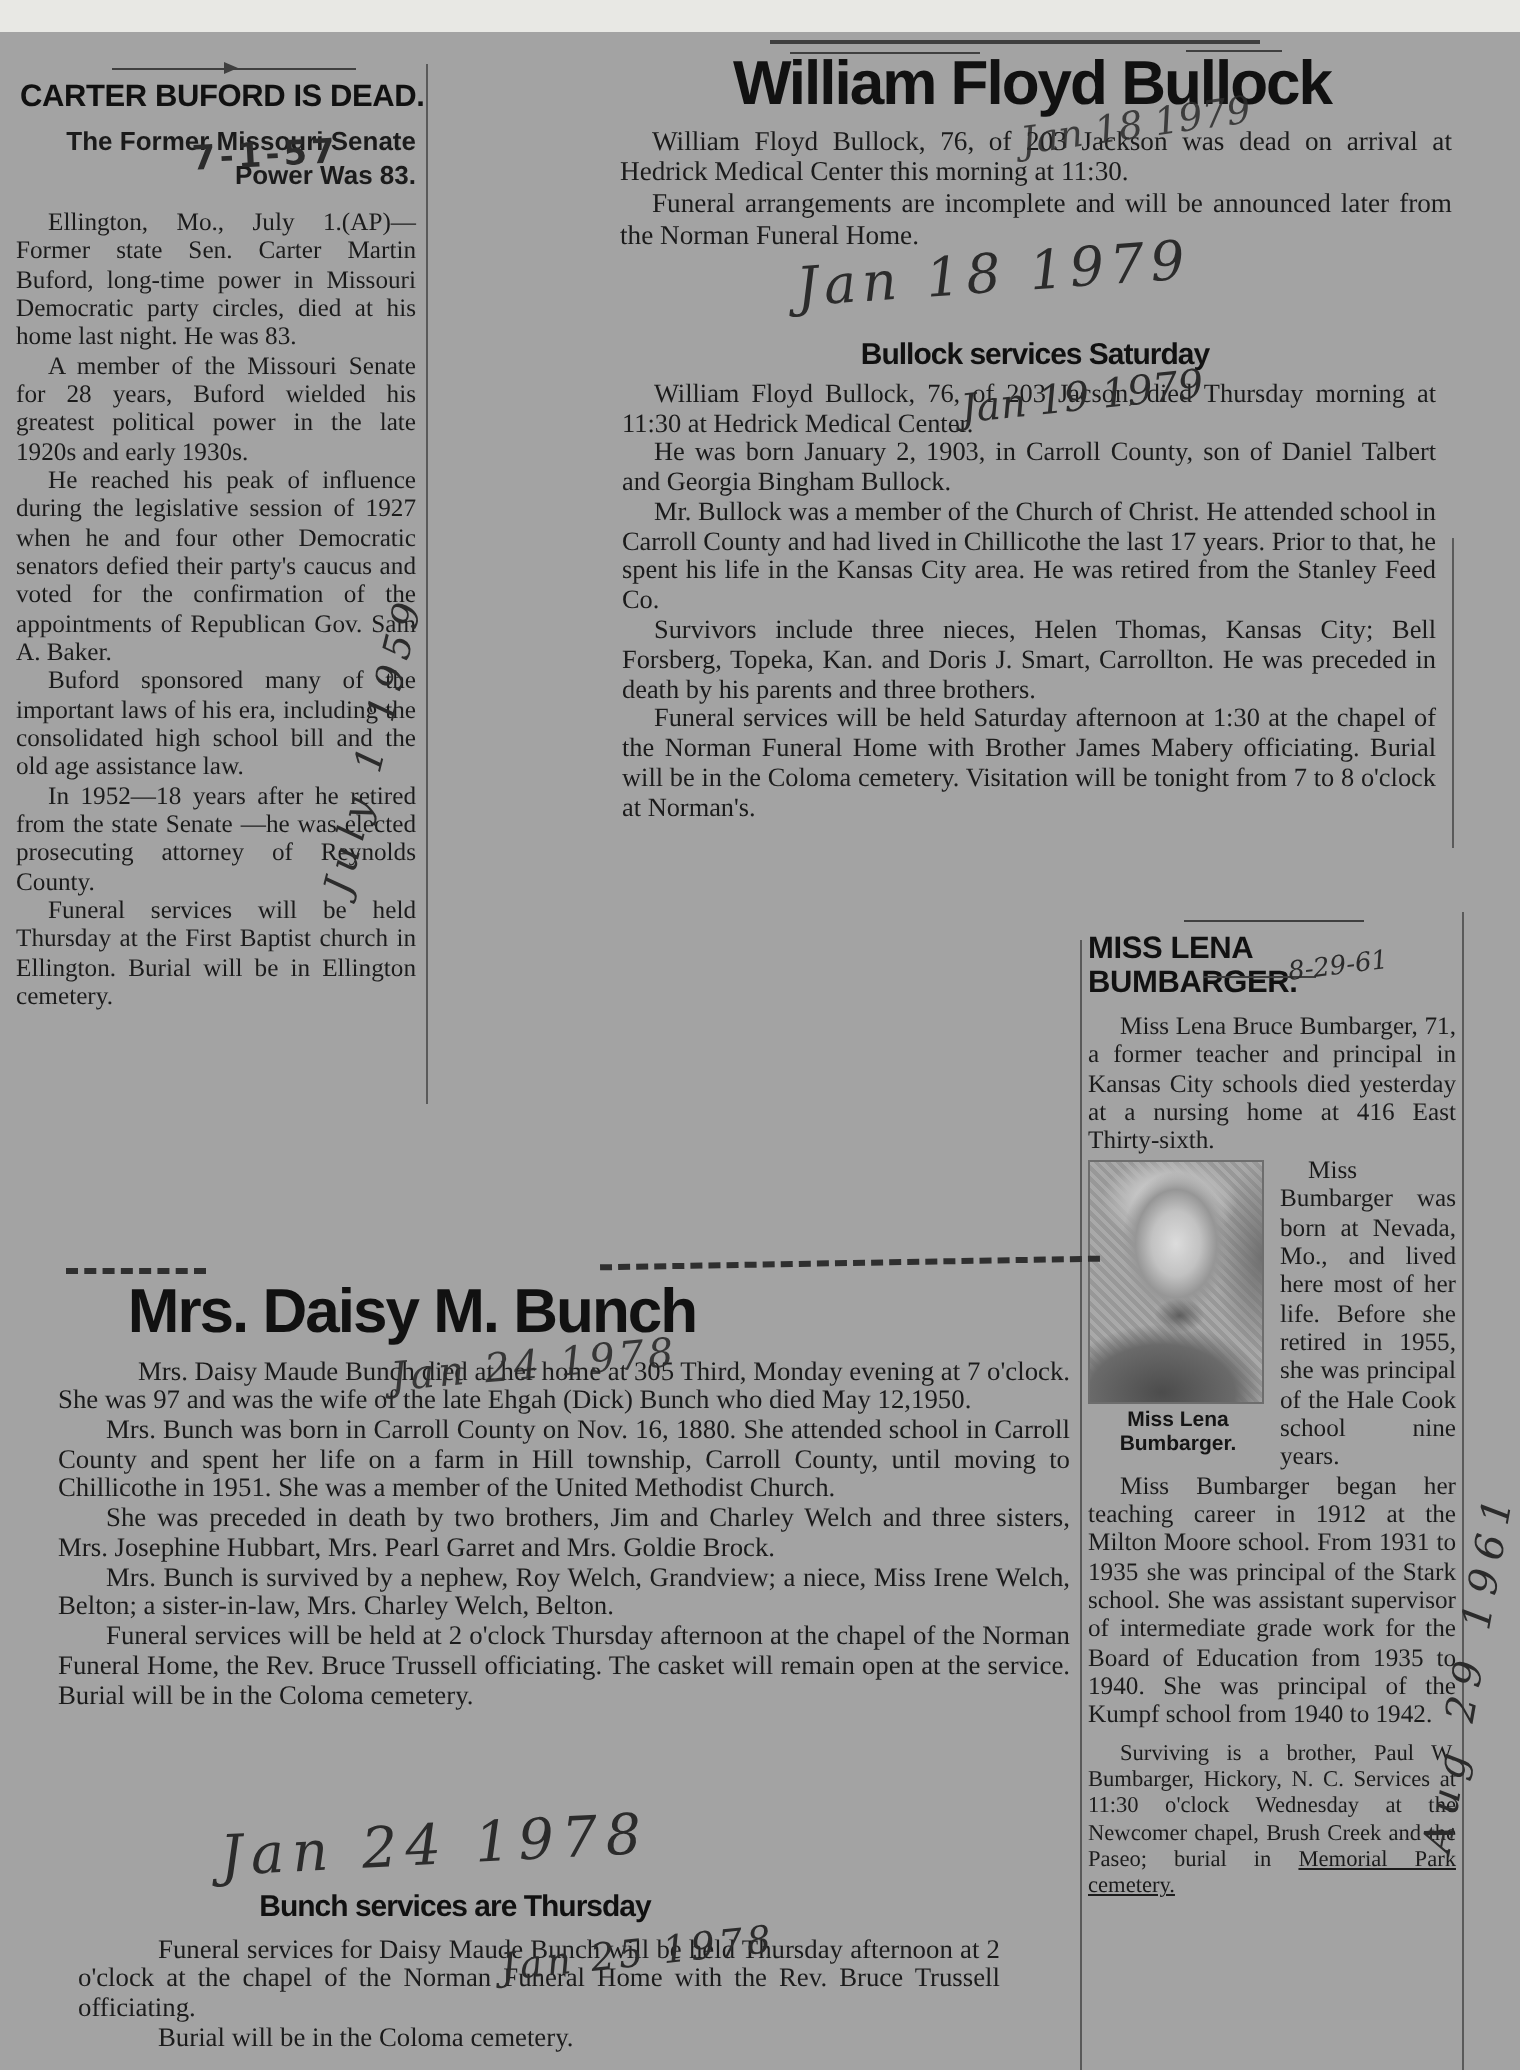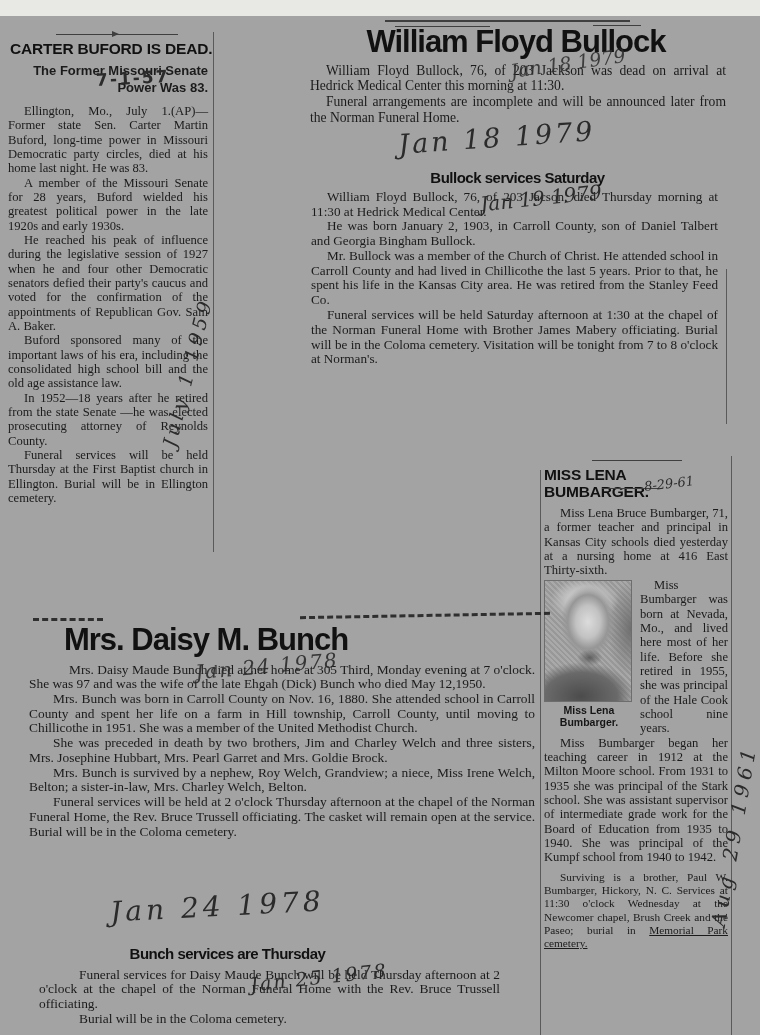--- a/index.html
+++ b/index.html
@@ -94,21 +94,22 @@
   </section>
 
   <div class="hand" style="left:398px;top:106px;font-size:27px;letter-spacing:3px;transform:rotate(-4deg);">Jan 18 1979</div>
 
   <section class="clip" style="left:305px;top:148px;width:425px;height:272px;">
     <h2 class="head head-md" style="margin-top:6px;">Bullock services Saturday</h2>
     <div class="hand" style="left:175px;top:22px;font-size:20px;transform:rotate(-6deg);">Jan 19 1979</div>
     <div class="txt-services" style="margin-top:4px;padding:0 12px 0 6px;">
       <p>William Floyd Bullock, 76, of 203 Jacson, died Thursday morning at 11:30 at Hedrick Medical Center.</p>
       <p>He was born January 2, 1903, in Carroll County, son of Daniel Talbert and Georgia Bingham Bullock.</p>
-      <p>Mr. Bullock was a member of the Church of Christ. He attended school in Carroll County and had lived in Chillicothe the last 5 years. Prior to that, he spent his life in the Kansas City area. He was retired from the Stanley Feed Co.</p>
+      <p>Mr. Bullock was a member of the Church of Christ. He attended school in Carroll County and had lived in Chillicothe the last 17 years. Prior to that, he spent his life in the Kansas City area. He was retired from the Stanley Feed Co.</p>
+      <p>Survivors include three nieces, Helen Thomas, Kansas City; Bell Forsberg, Topeka, Kan. and Doris J. Smart, Carrollton. He was preceded in death by his parents and three brothers.</p>
       <p>Funeral services will be held Saturday afternoon at 1:30 at the chapel of the Norman Funeral Home with Brother James Mabery officiating. Burial will be in the Coloma cemetery. Visitation will be tonight from 7 to 8 o'clock at Norman's.</p>
     </div>
     <div class="vline" style="right:3px;top:105px;height:155px;"></div>
   </section>
 
   <section class="clip" style="left:540px;top:438px;width:192px;height:597px;">
     <div class="vline" style="left:0;top:16px;height:578px;"></div>
     <div class="vline" style="right:0;top:2px;height:593px;"></div>
     <div class="hline" style="left:52px;top:6px;width:90px;"></div>
     <h2 class="head head-sm" style="margin:12px 0 2px 4px;">MISS LENA BUMBARGER.</h2>
@@ -129,21 +130,21 @@
       </div>
       <p>Miss Bumbarger began her teaching career in 1912 at the Milton Moore school. From 1931 to 1935 she was principal of the Stark school. She was assistant supervisor of intermediate grade work for the Board of Education from 1935 to 1940. She was principal of the Kumpf school from 1940 to 1942.</p>
       <p class="fine" style="margin-top:6px;">
         <span>Surviving is a brother, Paul W. Bumbarger, Hickory, N. C. Services at 11:30 o'clock Wednesday at the Newcomer chapel, Brush Creek and the Paseo; burial in</span>
         <span class="uline">Memorial Park cemetery.</span>
       </p>
     </div>
   </section>
   <div class="hand vnote" style="left:706px;top:908px;font-size:20px;letter-spacing:5px;transform:rotate(-80deg);">Aug 29 1961</div>
 
-  <section class="clip" style="left:15px;top:592px;width:532px;height:330px;">
+  <section class="clip" style="left:15px;top:608px;width:532px;height:330px;">
     <div class="dash" style="left:18px;top:10px;width:70px;"></div>
     <div class="dash" style="left:285px;top:6px;width:250px;transform:rotate(-1deg);"></div>
     <h1 class="head head-xl" style="margin-top:16px;padding-right:150px;">Mrs. Daisy M. Bunch</h1>
     <div class="hand" style="left:180px;top:46px;font-size:20px;letter-spacing:2px;transform:rotate(-5deg);opacity:.9;">Jan 24 1978</div>
     <div class="txt-bunch" style="margin-top:6px;padding:0 12px 0 14px;">
       <p style="text-indent:40px;">Mrs. Daisy Maude Bunch died at her home at 305 Third, Monday evening at 7 o'clock. She was 97 and was the wife of the late Ehgah (Dick) Bunch who died May 12,1950.</p>
       <p style="text-indent:24px;">Mrs. Bunch was born in Carroll County on Nov. 16, 1880. She attended school in Carroll County and spent her life on a farm in Hill township, Carroll County, until moving to Chillicothe in 1951. She was a member of the United Methodist Church.</p>
       <p style="text-indent:24px;">She was preceded in death by two brothers, Jim and Charley Welch and three sisters, Mrs. Josephine Hubbart, Mrs. Pearl Garret and Mrs. Goldie Brock.</p>
       <p style="text-indent:24px;">Mrs. Bunch is survived by a nephew, Roy Welch, Grandview; a niece, Miss Irene Welch, Belton; a sister-in-law, Mrs. Charley Welch, Belton.</p>
       <p style="text-indent:24px;">Funeral services will be held at 2 o'clock Thursday afternoon at the chapel of the Norman Funeral Home, the Rev. Bruce Trussell officiating. The casket will remain open at the service. Burial will be in the Coloma cemetery.</p>

